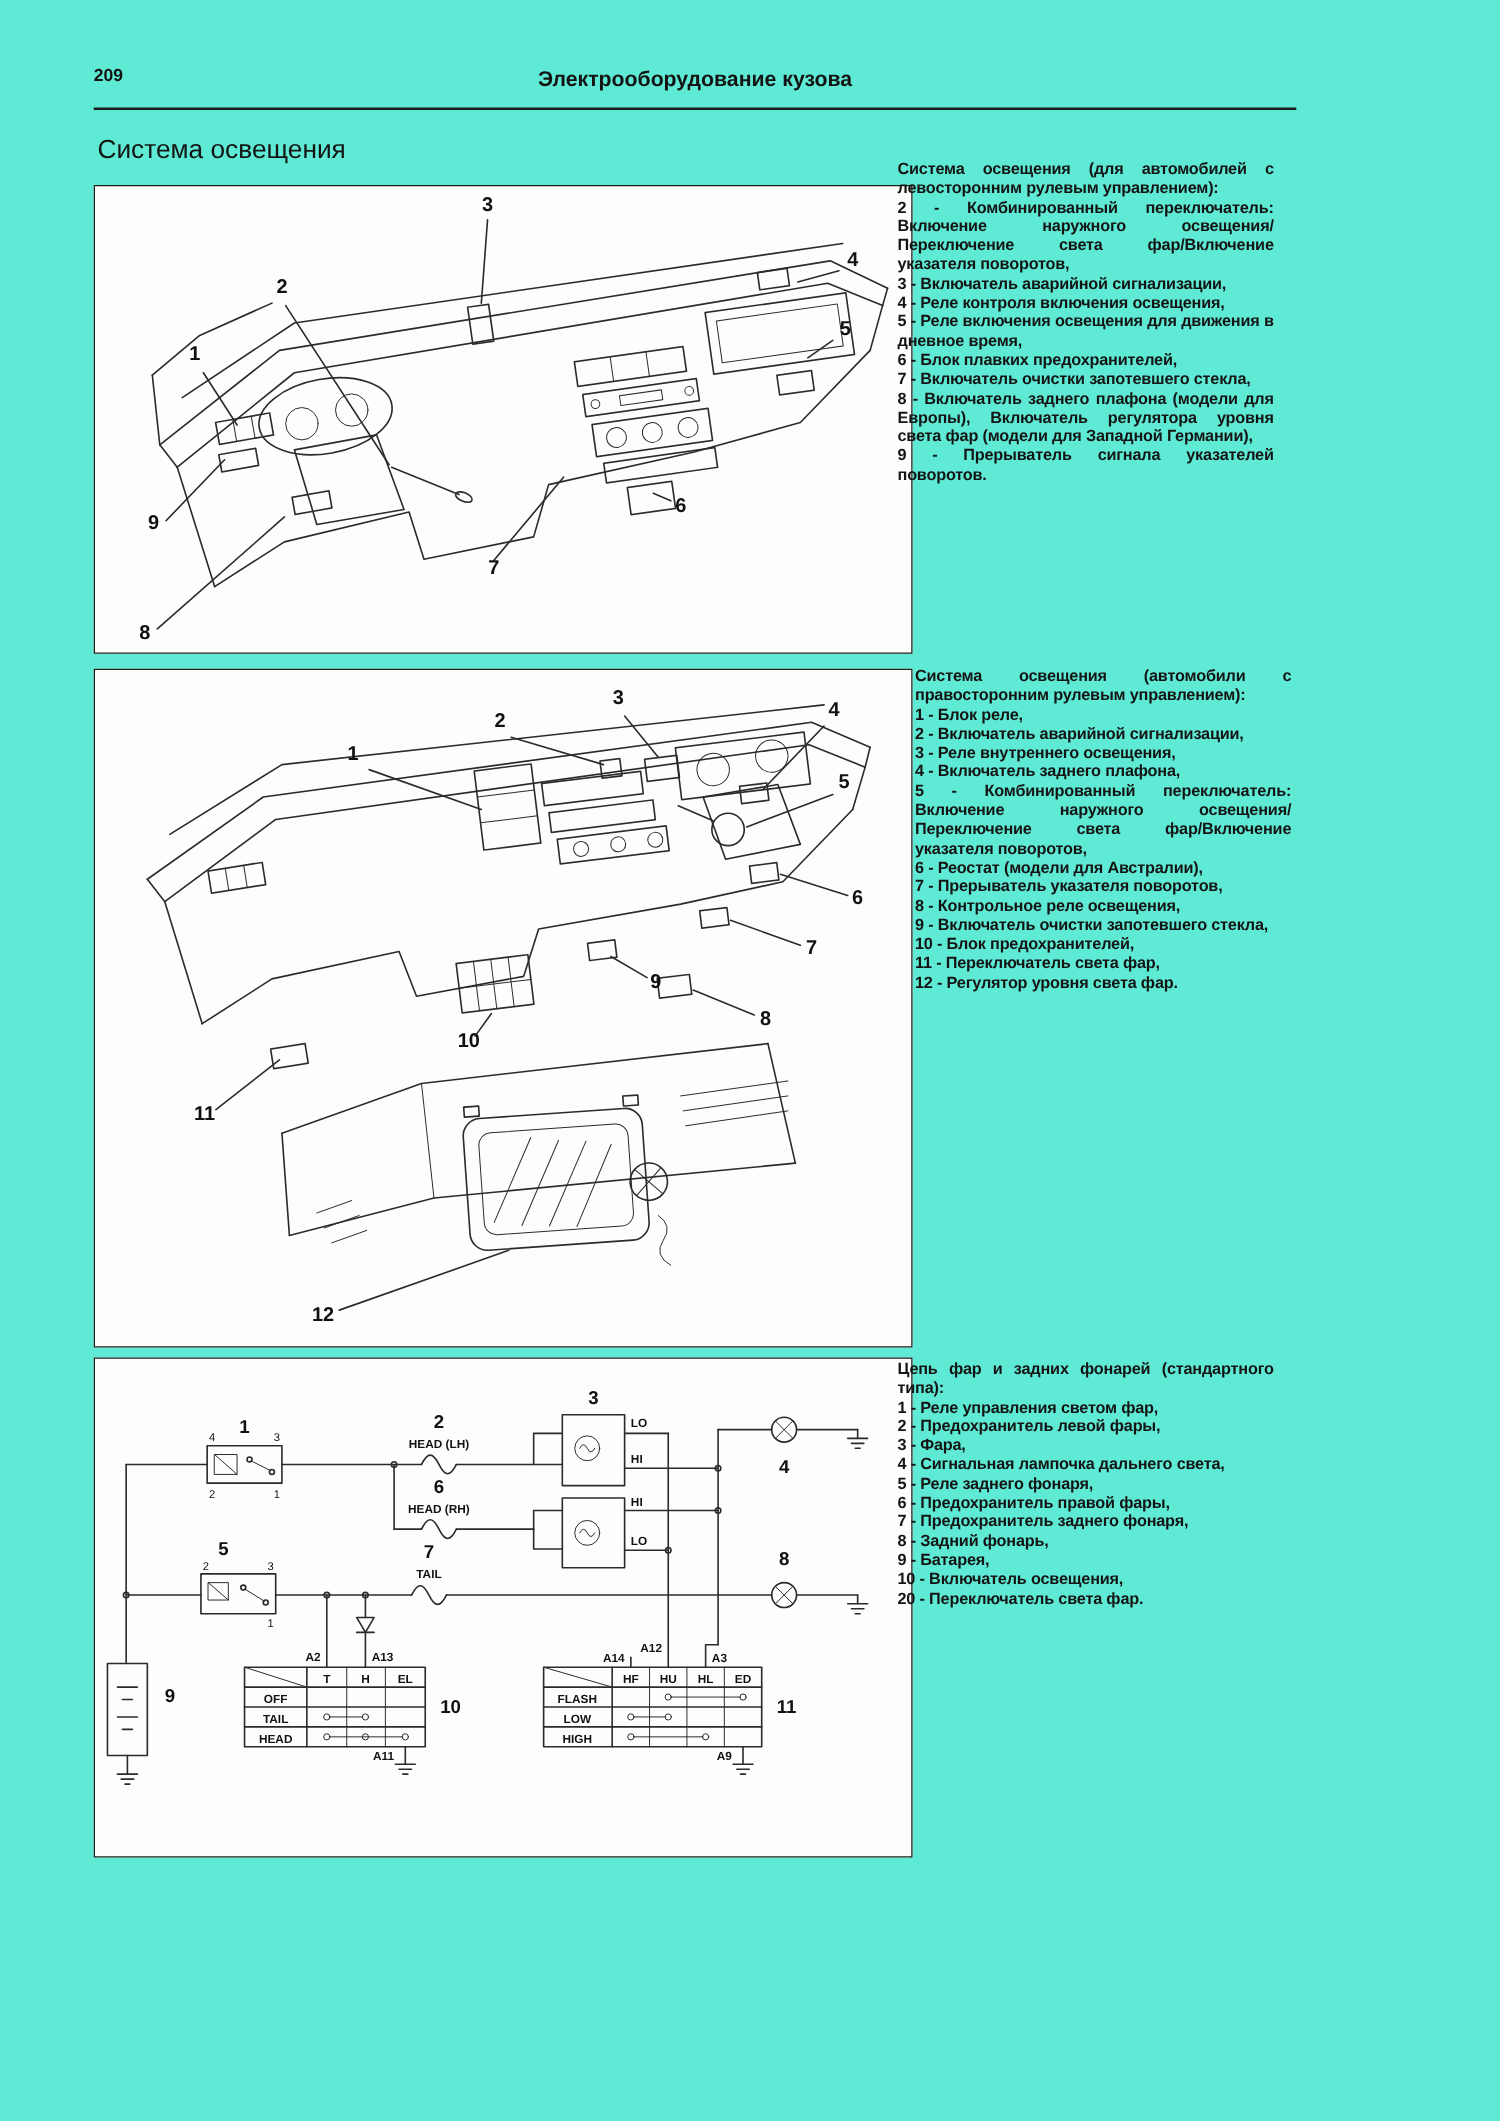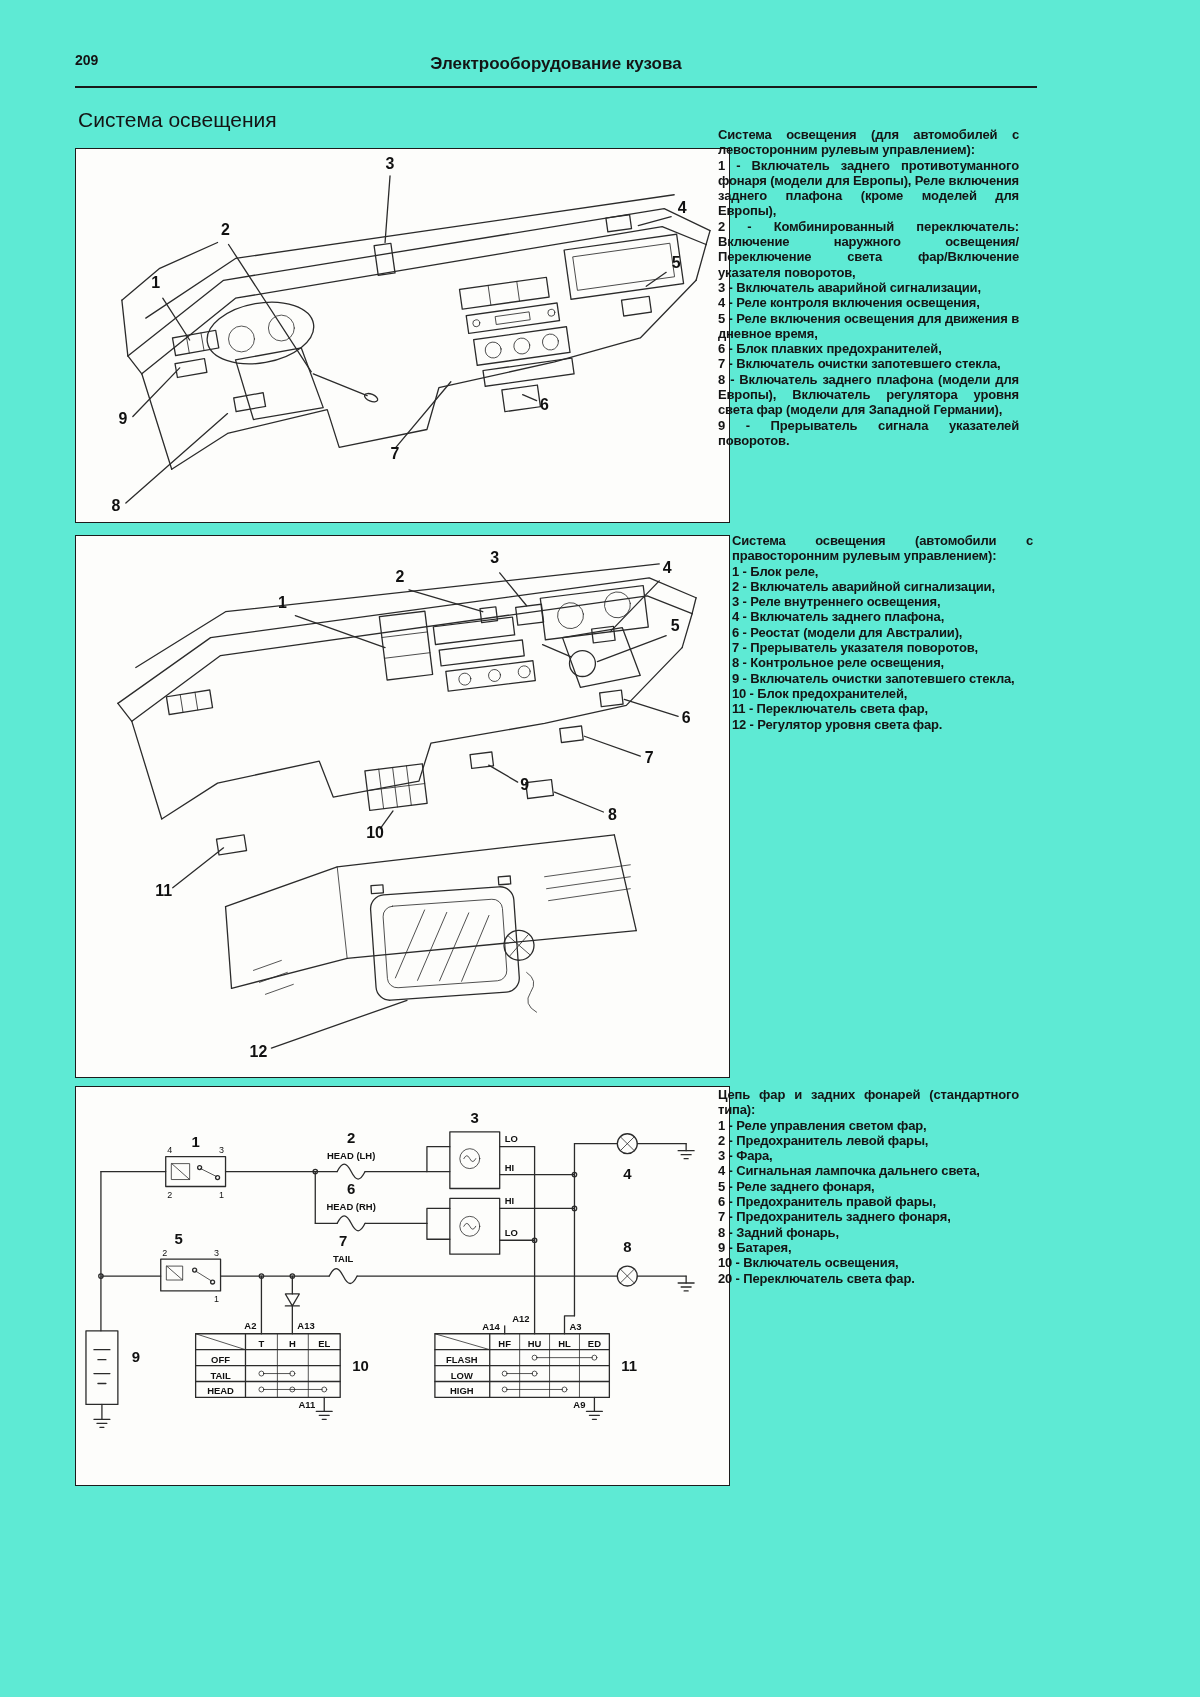--- a/index.html
+++ b/index.html
@@ -409,37 +409,37 @@
       <text class="co3" x="268" y="160" text-anchor="middle">7</text>
       <text class="co3" x="553" y="166" text-anchor="middle">8</text>
       <text class="co3" x="56" y="276">9</text>
       <text class="co3" x="277" y="285">10</text>
       <text class="co3" x="547" y="285">11</text>
     </svg>
   </div>
 
   <div class="rc" id="rc1">
     <div>Система освещения (для автомобилей с левосторонним рулевым управлением):</div>
-    <div>1 - Включатель заднего противотуманного фонаря (модели для Европы), Реле включения заднего плафона (кроме моделей для Европы),</div>
     <div>2 - Комбинированный переключатель: Включение наружного освещения/Переключение света фар/Включение указателя поворотов,</div>
     <div>3 - Включатель аварийной сигнализации,</div>
     <div>4 - Реле контроля включения освещения,</div>
     <div>5 - Реле включения освещения для движения в дневное время,</div>
     <div>6 - Блок плавких предохранителей,</div>
     <div>7 - Включатель очистки запотевшего стекла,</div>
     <div>8 - Включатель заднего плафона (модели для Европы), Включатель регулятора уровня света фар (модели для Западной Германии),</div>
     <div>9 - Прерыватель сигнала указателей поворотов.</div>
   </div>
 
   <div class="rc" id="rc2">
     <div>Система освещения (автомобили с правосторонним рулевым управлением):</div>
     <div>1 - Блок реле,</div>
     <div>2 - Включатель аварийной сигнализации,</div>
     <div>3 - Реле внутреннего освещения,</div>
     <div>4 - Включатель заднего плафона,</div>
+    <div>5 - Комбинированный переключатель: Включение наружного освещения/Переключение света фар/Включение указателя поворотов,</div>
     <div>6 - Реостат (модели для Австралии),</div>
     <div>7 - Прерыватель указателя поворотов,</div>
     <div>8 - Контрольное реле освещения,</div>
     <div>9 - Включатель очистки запотевшего стекла,</div>
     <div>10 - Блок предохранителей,</div>
     <div>11 - Переключатель света фар,</div>
     <div>12 - Регулятор уровня света фар.</div>
   </div>
 
   <div class="rc" id="rc3">

